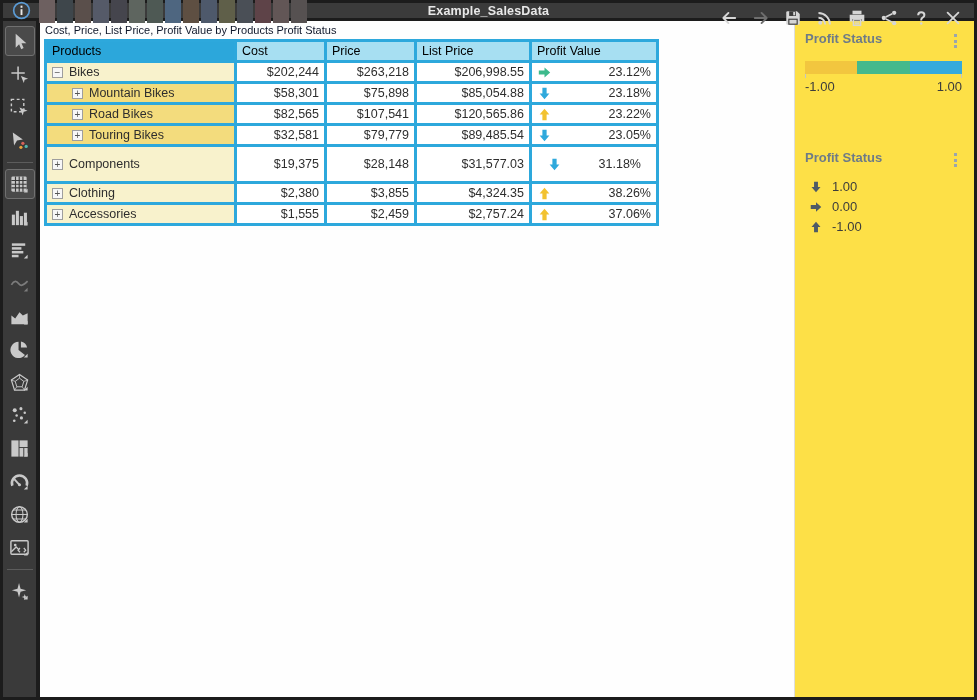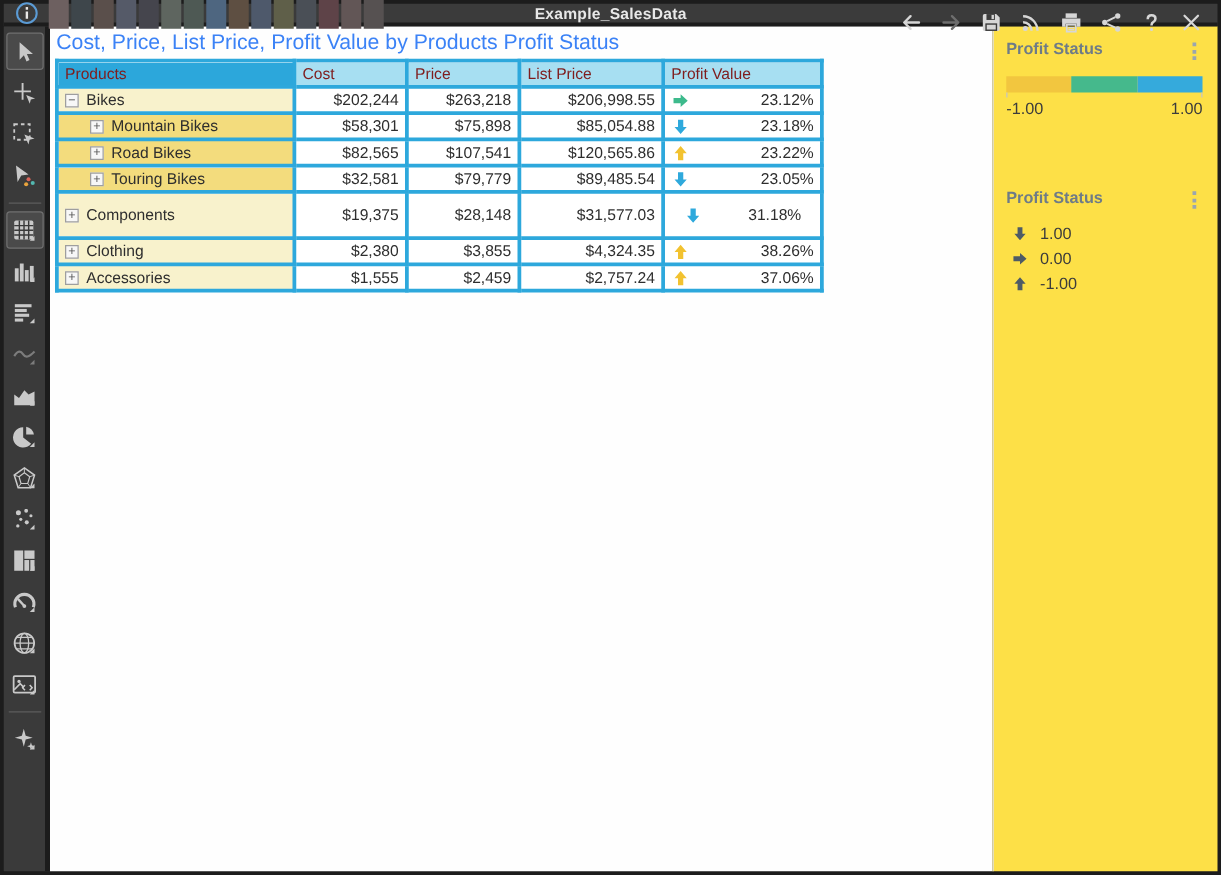--- a/index.html
+++ b/index.html
@@ -30,26 +30,26 @@
              display:flex; flex-direction:column; align-items:center; padding-top:5px; flex:0 0 auto; }
   .tool { width:30px; height:30px; display:flex; align-items:center; justify-content:center;
           color:#C9C9C9; margin-bottom:3px; border:1px solid transparent; border-radius:3px; cursor:pointer; flex:0 0 auto; }
   .tool.active { background:#4A4A4A; border-color:#707070; }
   .tool.dimmed { color:#7C7C7C; }
   .tool svg { width:21px; height:21px; }
   .sdiv { width:26px; height:1px; background:#5C5C5C; margin:4px 0 6px; flex:0 0 auto; }
 
   
   .canvas { flex:1; background:var(--canvas-bg,#FEFEFE); padding:2px 0 0 4px; overflow:hidden; }
-  .chart-title { font-size:17px; color:#3b82f6; padding:1px 0 3px 1px; white-space:nowrap; }
+  .chart-title { font-size:11px; color:#0f172a; padding:1px 0 3px 1px; white-space:nowrap; }
 
   table.pivot { border-collapse:collapse; table-layout:fixed; }
   .pivot th, .pivot td { border:3px solid var(--table-border,#2DA8DC); height:21px;
                          font-size:12.5px; padding:0; overflow:hidden; white-space:nowrap; }
-  .pivot th { text-align:left; padding-left:5px; font-weight:400; color:#7f1d1d;
+  .pivot th { text-align:left; padding-left:5px; font-weight:400; color:#000000;
               background:var(--header-measure-bg,#A7DFF2); }
   .pivot th.th-products { background:var(--header-products-bg,#2CA7DB); }
   td.vcell { background:#FFFFFF; text-align:right; padding-right:5px; color:#2E2E2E; }
   td.lcell { padding-left:5px; color:#2E2E2E; }
   .shade-pale { background:var(--row-pale-bg,#F8F2CC); }
   .shade-mid { background:var(--row-mid-bg,#F3DC7D); }
   .shade-total { background:var(--total-label-bg,#EDC84A); }
   td.vcell.shade-totalval { background:var(--row-pale-bg,#F8F2CC); }
   .lwrap { display:flex; align-items:center; }
   .expand-box { width:11px; height:11px; border:1px solid #9E9E9E; background:#F7F7F7; color:#555;

